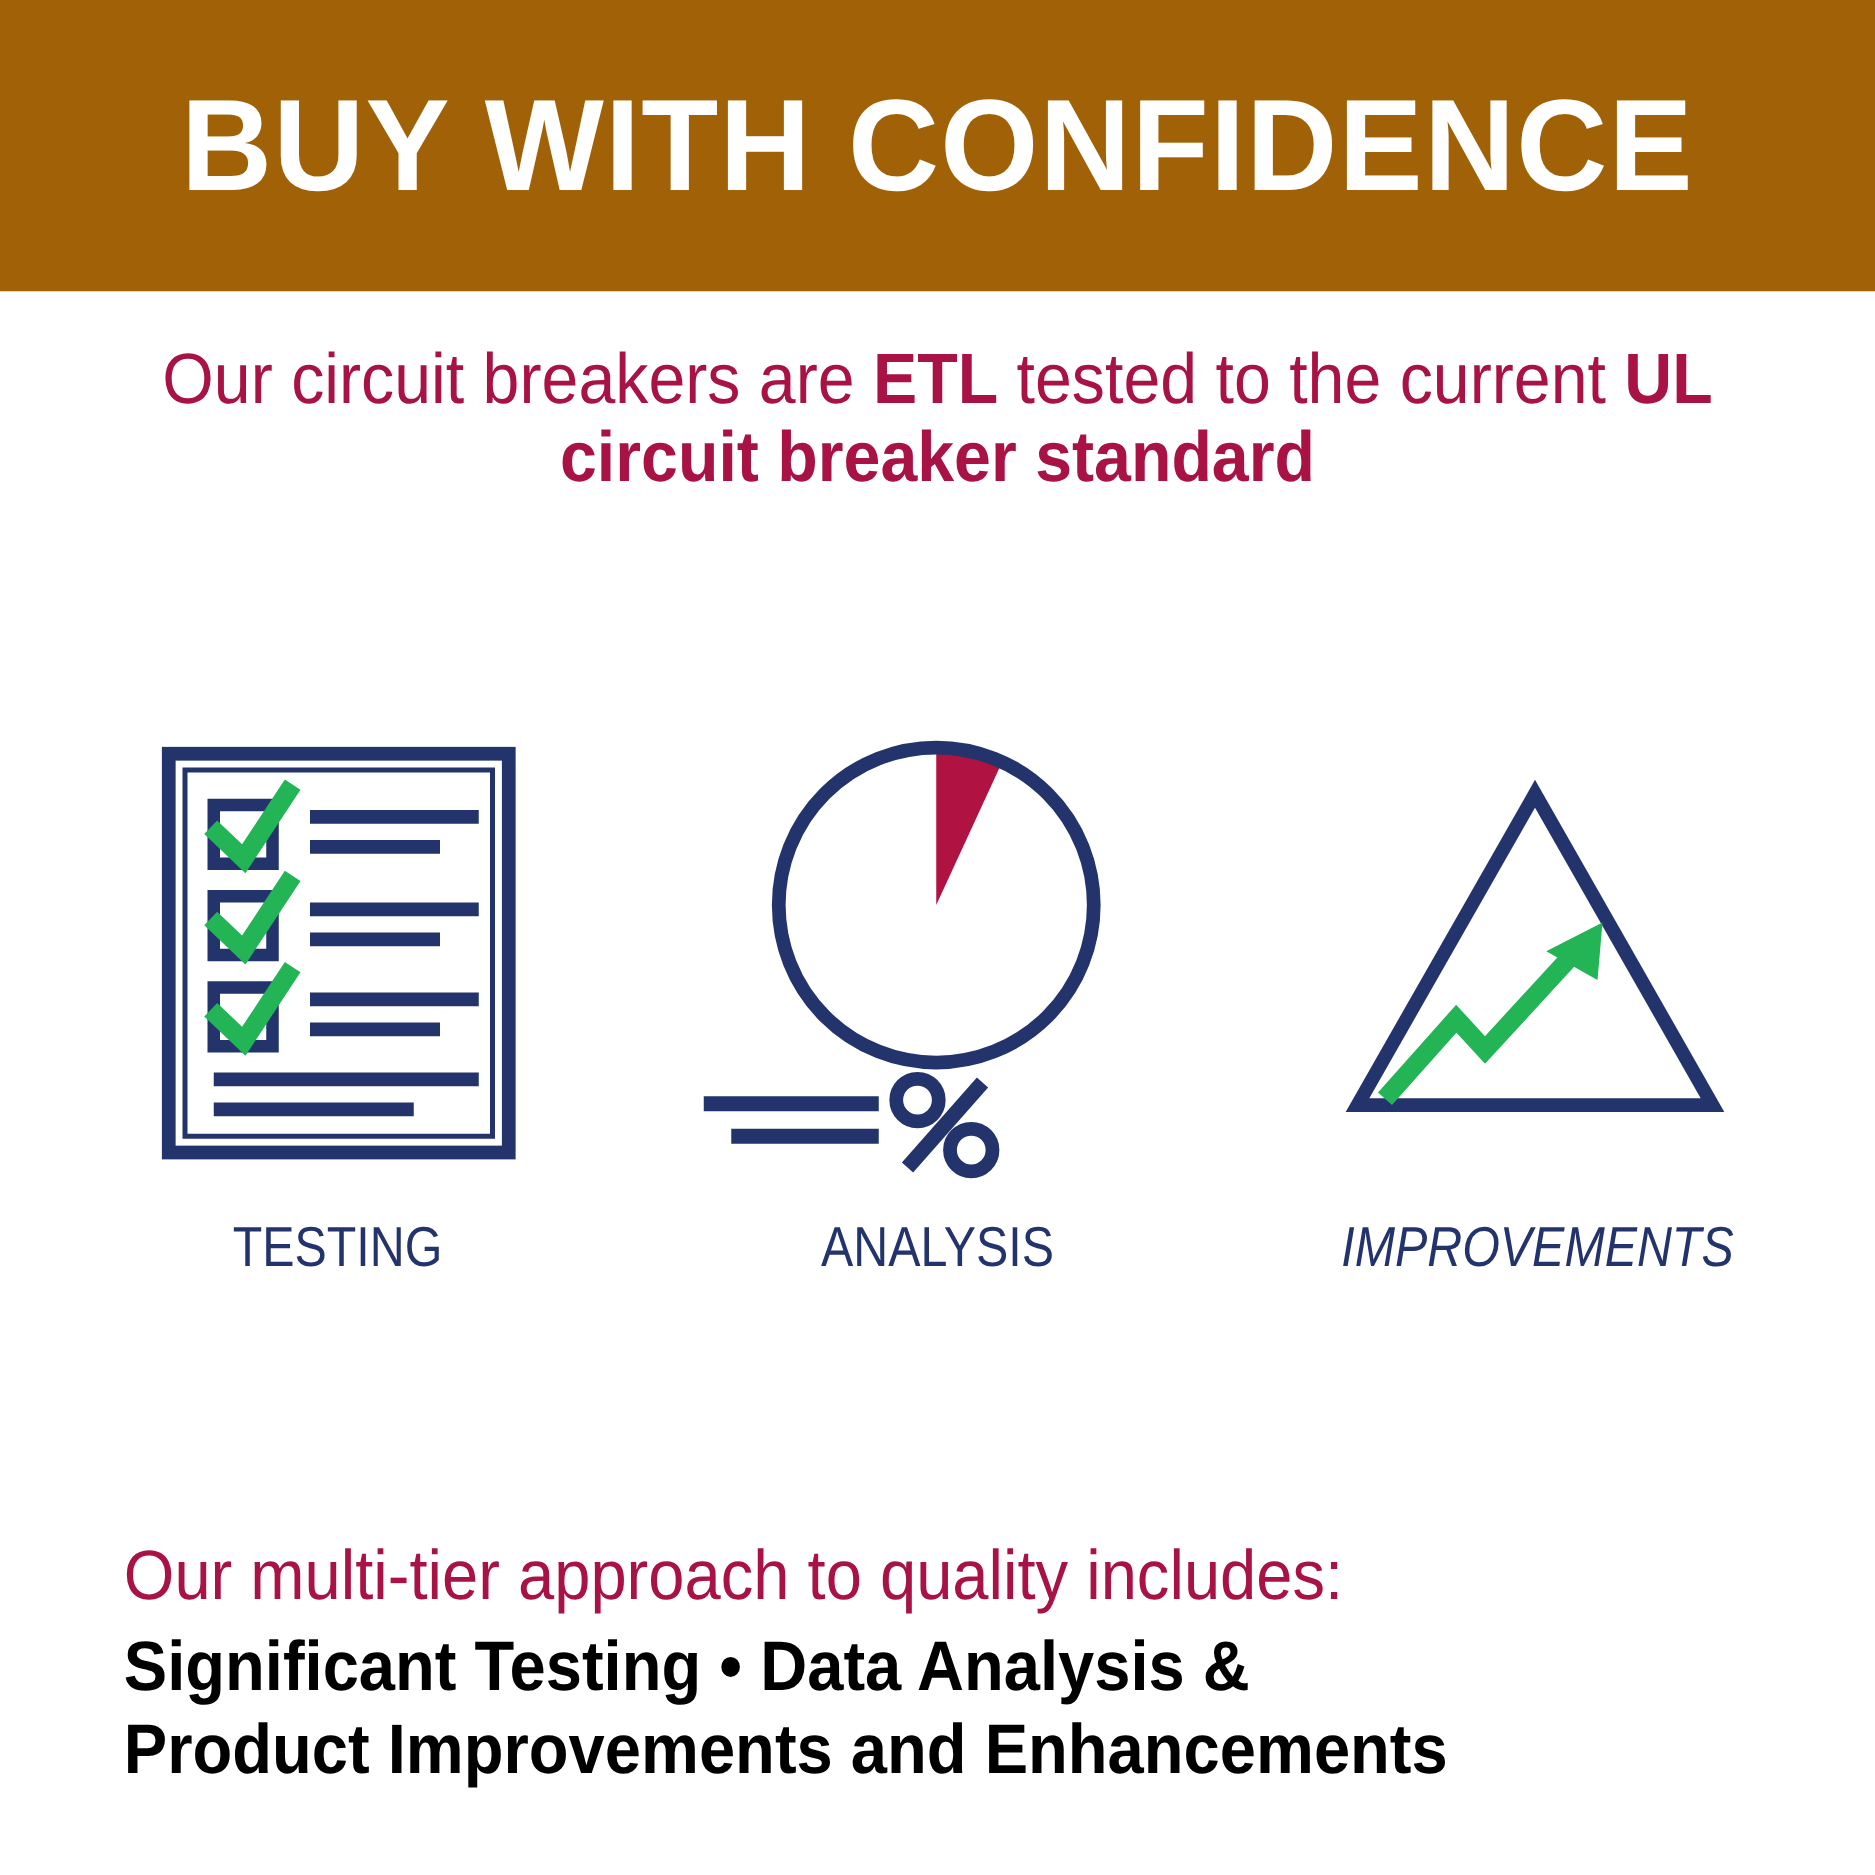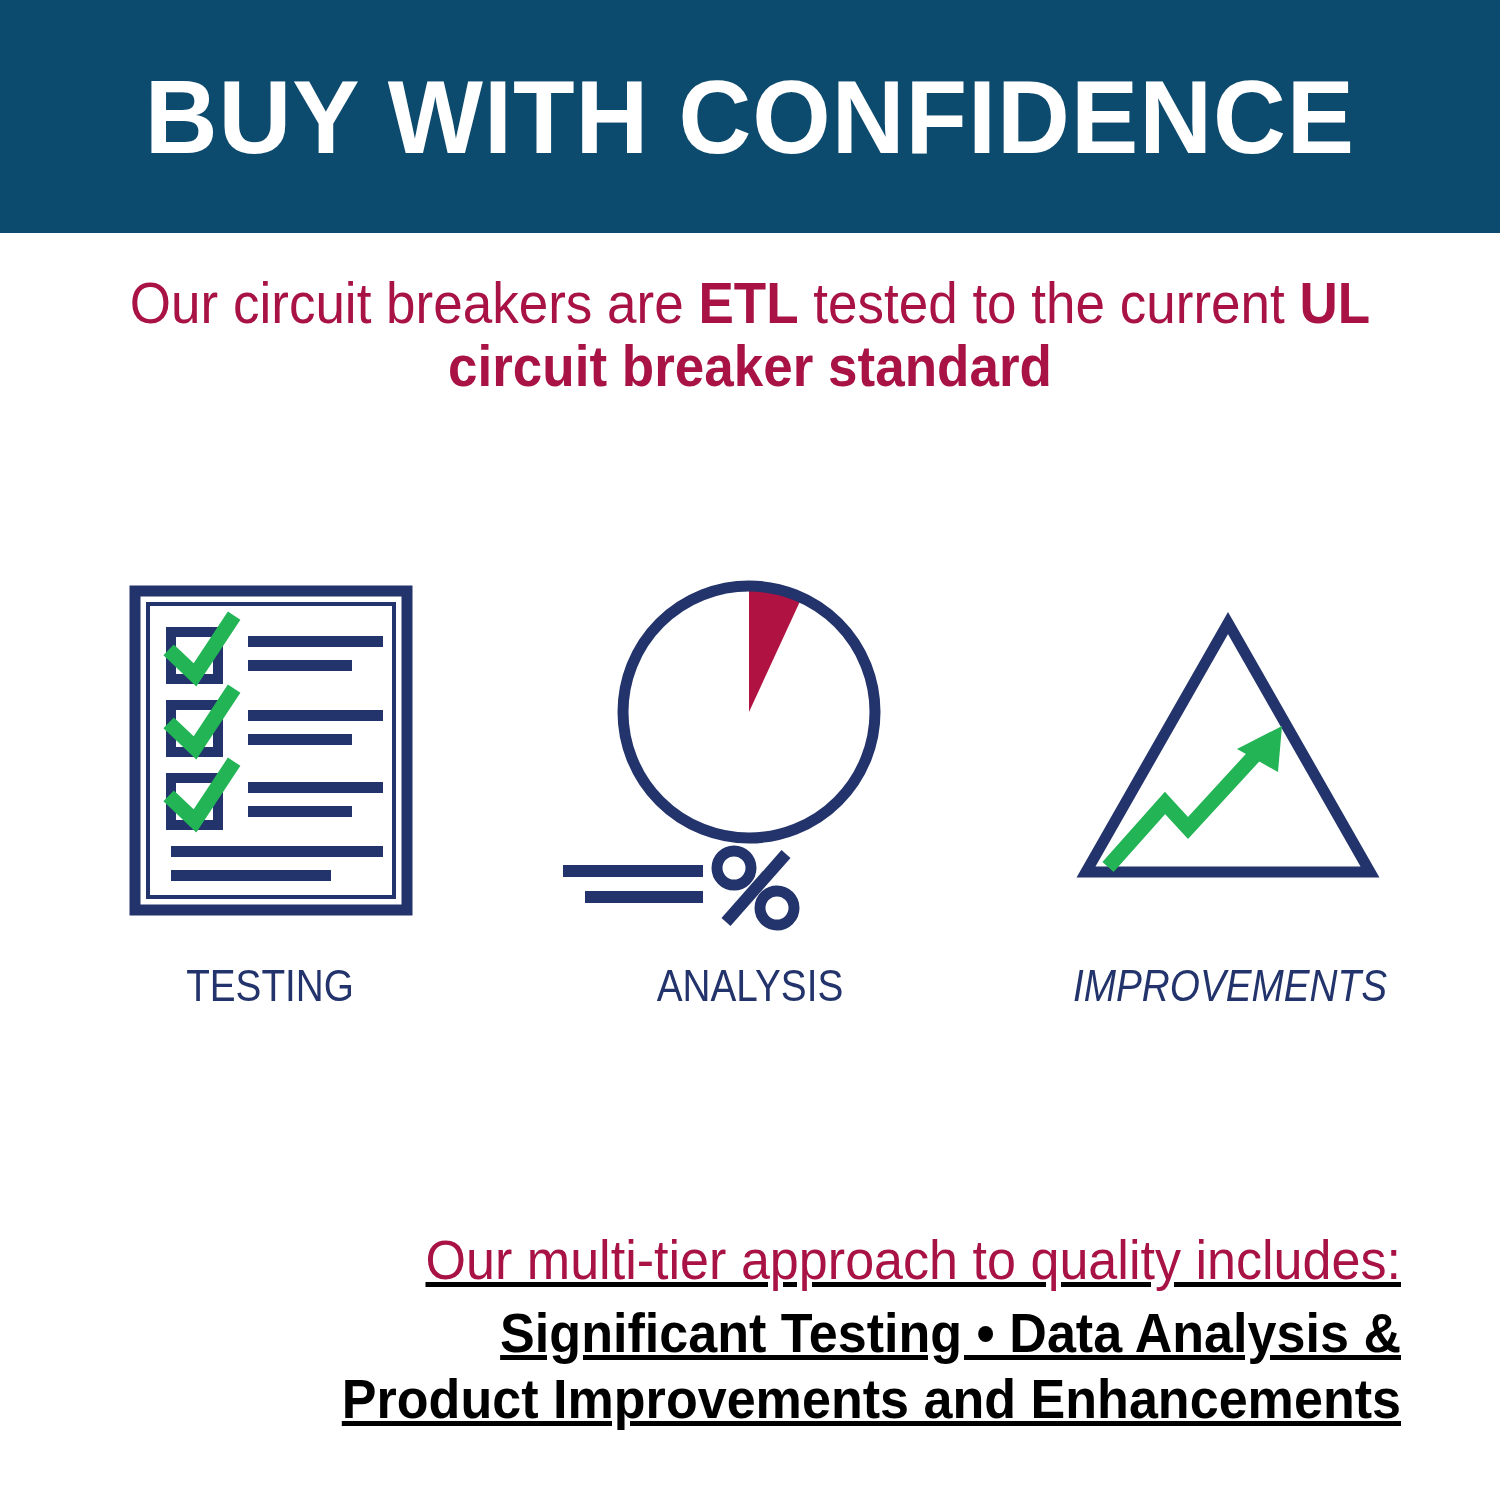--- a/index.html
+++ b/index.html
@@ -20,21 +20,21 @@
     background: #fff;
   }
 
   
   .banner {
     position: absolute;
     left: 0;
     top: 0;
     width: 1500px;
     height: 233px;
-    background: #0c4a6e;
+    background: #a16207;
     display: flex;
     align-items: center;
     justify-content: center;
   }
   .banner-title {
     color: #ffffff;
     font-family: "Liberation Sans Narrow", "Liberation Sans", sans-serif;
     font-weight: bold;
     font-size: 104px;
     letter-spacing: 1px;
@@ -63,21 +63,21 @@
   
   .icon-row {
     position: absolute;
     left: 0;
     top: 560px;
     width: 1500px;
     height: 500px;
   }
   .icon-col {
     position: absolute;
-    top: 0;
+    top: 12px;
     width: 420px;
     height: 500px;
   }
   .col-testing      { left: 60px; }
   .col-analysis     { left: 540px; }
   .col-improvements { left: 1020px; font-style: italic; }
 
   .icon-art {
     position: absolute;
     left: 0;
@@ -98,22 +98,21 @@
     letter-spacing: 0px;
     transform: scaleX(0.86);
   }
 
   
   .footer {
     position: absolute;
     left: 50px;
     top: 1228px;
     width: 1400px;
-    text-align: right;
-    text-decoration: underline;
+    text-align: left;
   }
   .footer-lead {
     color: #A81245;
     font-family: "Liberation Sans Narrow", "Liberation Sans", sans-serif;
     font-size: 56px;
     line-height: 64px;
     font-weight: 500;
     transform: scaleX(0.93);
   }
   .footer-body {

